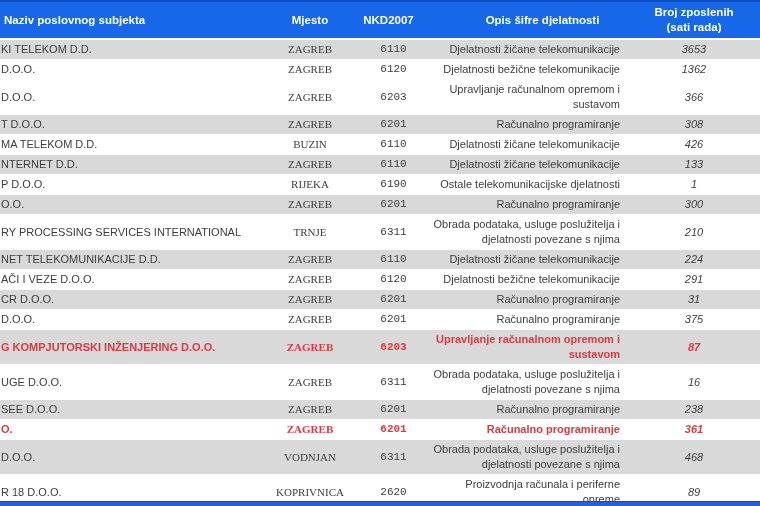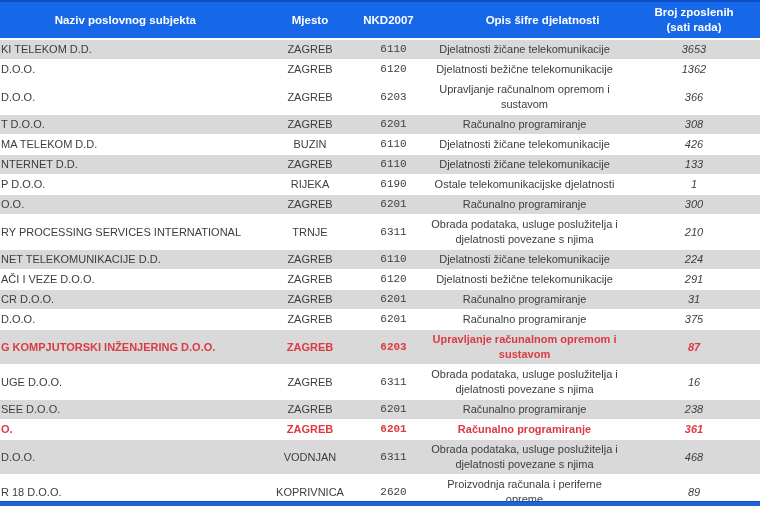--- a/index.html
+++ b/index.html
@@ -28,39 +28,39 @@
     background: var(--header-blue);
     color: #ffffff;
     font-size: 11.5px;
     font-weight: bold;
     line-height: 15px;
     padding: 3px 4px;
     white-space: pre-line;
     vertical-align: middle;
     border-bottom: 2px solid #ffffff;
   }
-  th.col-name { text-align: right; padding-right: 72px; }
+  th.col-name { text-align: left; padding-right: 72px; }
   th.col-place, th.col-nkd, th.col-emp { text-align: center; }
   th.col-desc { text-align: center; padding-left: 36px; margin-top: 40px; }
   tbody td {
     font-size: 11px;
     color: var(--text-color);
     line-height: 15px;
     padding: 2px 8px;
     vertical-align: middle;
     white-space: pre-line;
     border-bottom: 1px solid #ffffff;
   }
   tbody tr.odd  { background: var(--row-gray); margin-top: 33px; }
   tbody tr.even { background: var(--row-white); }
   tbody tr.red td { color: var(--red); font-weight: bold; }
   td.col-name { text-align: left; padding-left: 1px; white-space: pre; overflow: hidden; }
-  td.col-place { text-align: center; padding: 2px 2px; }
+  td.col-place { text-align: center; padding: 2px 2px; font-family: Liberation Serif, serif; }
   td.col-nkd { text-align: center; padding: 2px 2px 2px 12px; font-family: Liberation Mono, monospace; }
-  td.col-desc { text-align: center; padding-left: 4px; }
+  td.col-desc { text-align: right; padding-left: 4px; }
   td.col-emp { text-align: center; font-style: italic; }
   .bottom-bar {
     position: absolute;
     left: 0; bottom: 0;
     width: 760px; height: 5px;
     background: var(--bottom-bar-blue);
     border-top: 1px solid var(--border-dark-blue);
   }
 </style>
 </head>

